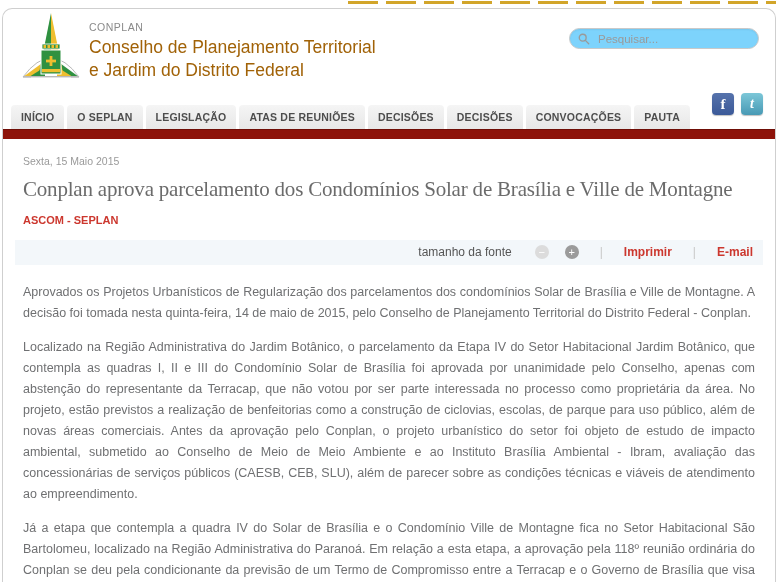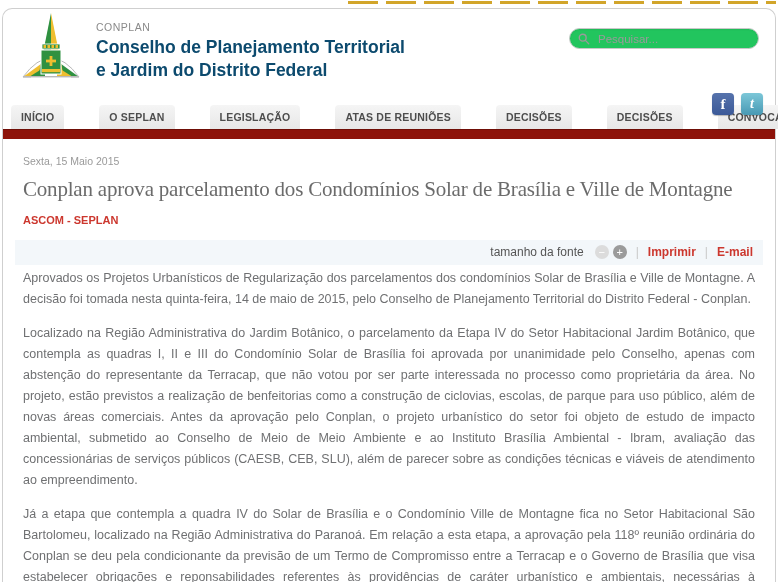--- a/index.html
+++ b/index.html
@@ -14,65 +14,65 @@
     background:repeating-linear-gradient(90deg,#d2a52a 0,#d2a52a 30px,transparent 30px,transparent 38px);
   }
   .page{
     position:absolute;left:2px;right:2px;top:8px;height:600px;
     background:#fff;border:1px solid #cfcfcf;border-bottom:none;
     border-radius:10px 10px 0 0;
   }
   
   .header{position:relative;height:96px;}
   .logo{position:absolute;left:16px;top:2px;width:64px;height:86px;cursor:pointer;}
-  .org{position:absolute;left:93px;top:12px;}
+  .org{position:absolute;left:86px;top:12px;}
   .org-acronym{font-size:10.5px;color:#8a8a8a;letter-spacing:.5px;margin-bottom:3px;}
-  .org-name{font-size:17.5px;font-weight:bold;color:#0c4a6e;line-height:1.32;}
+  .org-name{font-size:17.5px;font-weight:normal;color:#a16207;line-height:1.32;}
   .search{
     position:absolute;right:16px;top:19px;width:190px;height:21px;
-    border:1px solid #c9c9c9;border-radius:11px;background:#22c55e;
+    border:1px solid #c9c9c9;border-radius:11px;background:#7dd3fc;
     display:flex;align-items:center;padding:0 8px;box-sizing:border-box;
     box-shadow:inset 0 1px 2px rgba(0,0,0,.06);
   }
   .search input{
     border:none;outline:none;flex:1;font-size:11.5px;color:#555;background:transparent;
     font-family:"Liberation Sans",sans-serif;
   }
   .search input::placeholder{color:#9a9a9a;}
   .mag{width:12px;height:12px;margin-right:6px;flex:0 0 auto;}
   
   .socials{position:absolute;right:12px;top:84px;display:flex;gap:7px;}
   .soc{
     width:22px;height:22px;border-radius:4px;color:#fff;font-weight:bold;
     display:flex;align-items:center;justify-content:center;cursor:pointer;
     box-shadow:0 1px 1px rgba(0,0,0,.25);
   }
   .soc.fb{background:linear-gradient(#5673ac,#3b5998);font-size:15px;font-family:"Liberation Serif",serif;}
   .soc.tw{background:linear-gradient(#7cc7d8,#4899b4);font-size:14px;font-family:"Liberation Serif",serif;font-style:italic;}
   
-  .nav{padding:0 0 0 8px;display:flex;align-items:flex-end;height:24px;gap:32px;}
+  .nav{padding:0 0 0 8px;display:flex;align-items:flex-end;height:24px;}
   .tab{
     display:flex;align-items:center;height:24px;padding:0 10px;margin-right:3px;
     background:linear-gradient(#f5f5f5,#e7e7e7);
     border-radius:4px 4px 0 0;
     font-size:10.5px;font-weight:bold;color:#4d4d4d;letter-spacing:.2px;
     cursor:pointer;white-space:nowrap;
   }
   .redbar{height:9px;background:#8e130a;border-top:1px solid #6f0e07;}
   
   .article{padding:16px 20px 0;}
   .date{font-size:10.5px;color:#9a9a9a;}
   h1.title{
     margin:10px 0 12px;font-family:Liberation Serif, serif;
     font-weight:normal;font-size:21px;color:#6b6b6b;line-height:1.18;letter-spacing:-.2px;
   }
   .byline{font-size:11px;font-weight:bold;color:#cc372e;margin-bottom:14px;}
   .toolbar{
-    background:#f3f7fa;height:25px;margin:0 -8px 3px;padding:0 10px 0 0;
-    display:flex;align-items:center;justify-content:flex-end;font-size:12px;color:#555;
+    background:#f3f7fa;height:25px;margin:0 -8px 17px;padding:0 10px 0 0;
+    display:flex;align-items:center;justify-content:flex-end;font-size:12px;color:#555;gap:12px;
   }
   .fs-label{margin-right:7px;}
   .fs-btn{
     width:14px;height:14px;border-radius:50%;border:none;color:#fff;font-size:11px;
     line-height:13px;text-align:center;padding:0;margin-left:4px;cursor:pointer;
     font-family:"Liberation Sans",sans-serif;
   }
   .fs-btn.minus{background:#dcdcdc;}
   .fs-btn.plus{background:#9b9b9b;}
   .tb-sep{color:#c9c9c9;margin:0 9px;}

